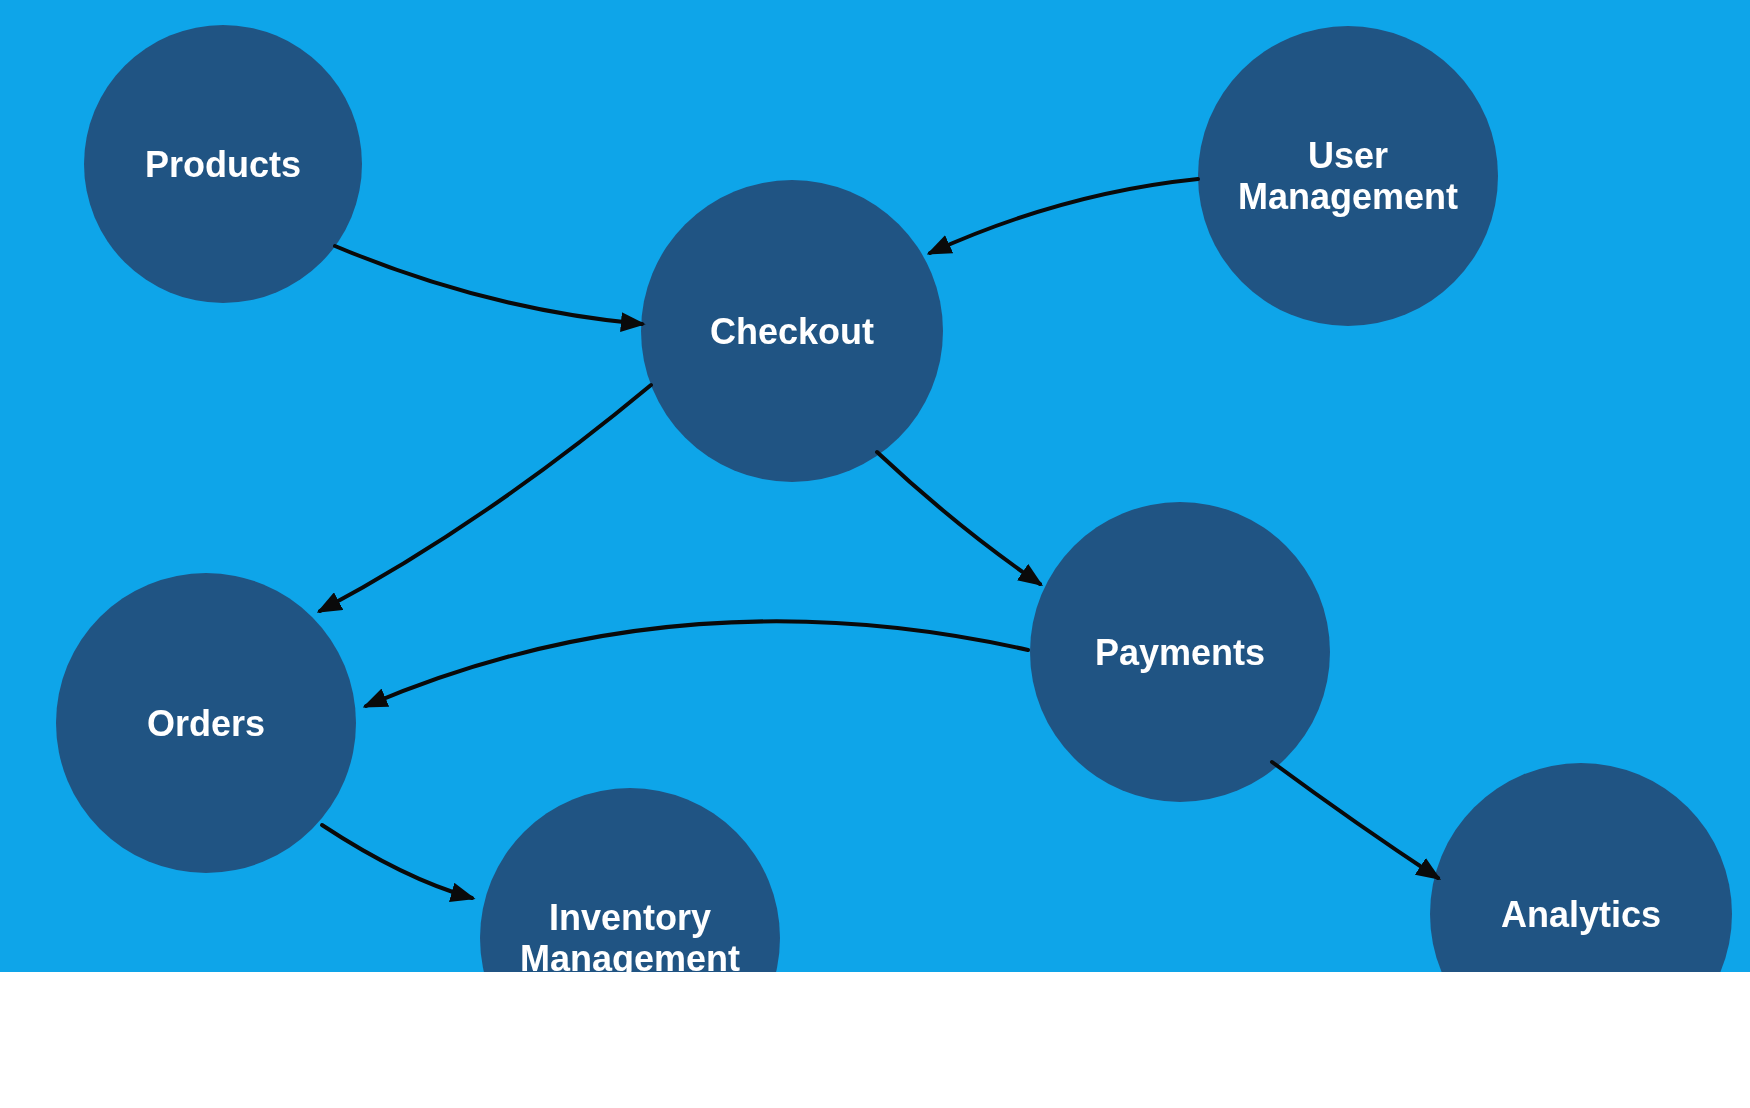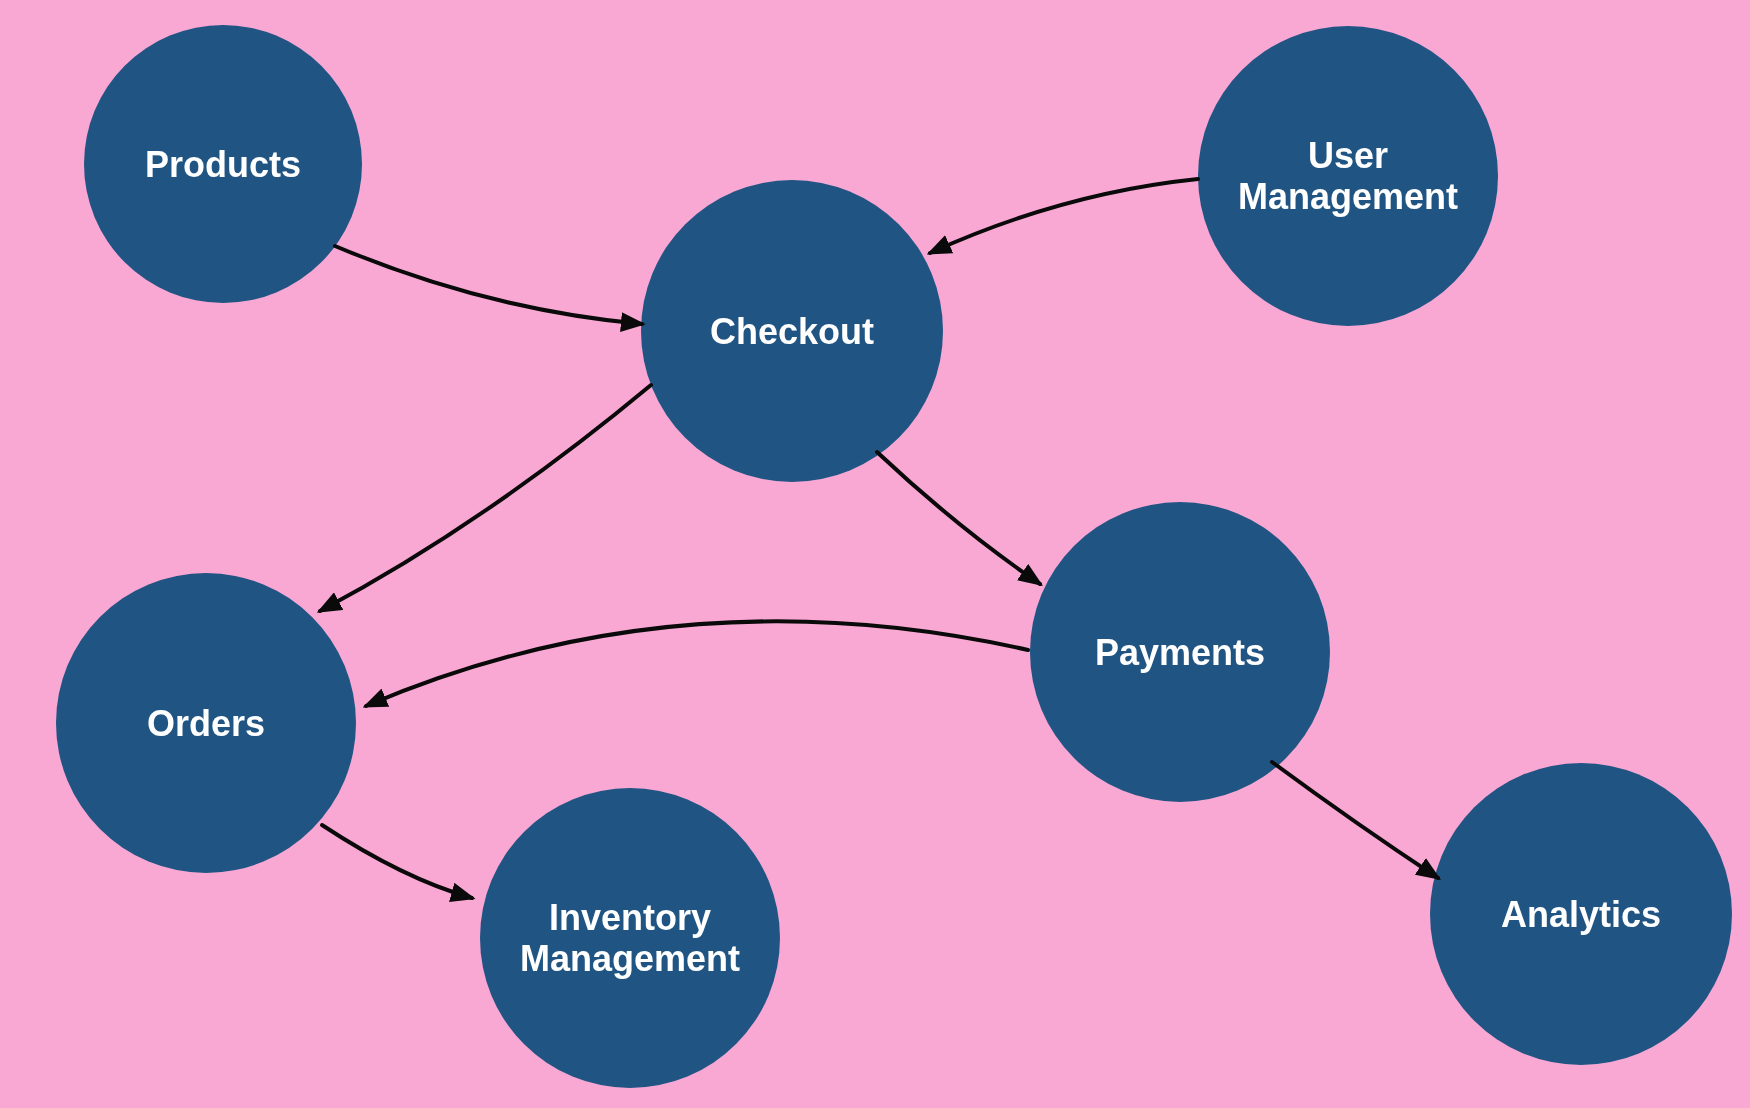--- a/index.html
+++ b/index.html
@@ -3,22 +3,22 @@
 <meta charset="utf-8">
 <style>
   html, body {
     margin: 0;
     padding: 0;
     background: #ffffff;
   }
   .diagram-page {
     position: relative;
     width: 1750px;
-    height: 1108px;
-    background: #f9a8d4;
+    height: 972px;
+    background: #0ea5e9;
     overflow: hidden;
   }
   svg.diagram-canvas {
     display: block;
     width: 1750px;
     height: 1108px;
   }
   .edge {
     fill: none;
     stroke: #0a0a0a;

